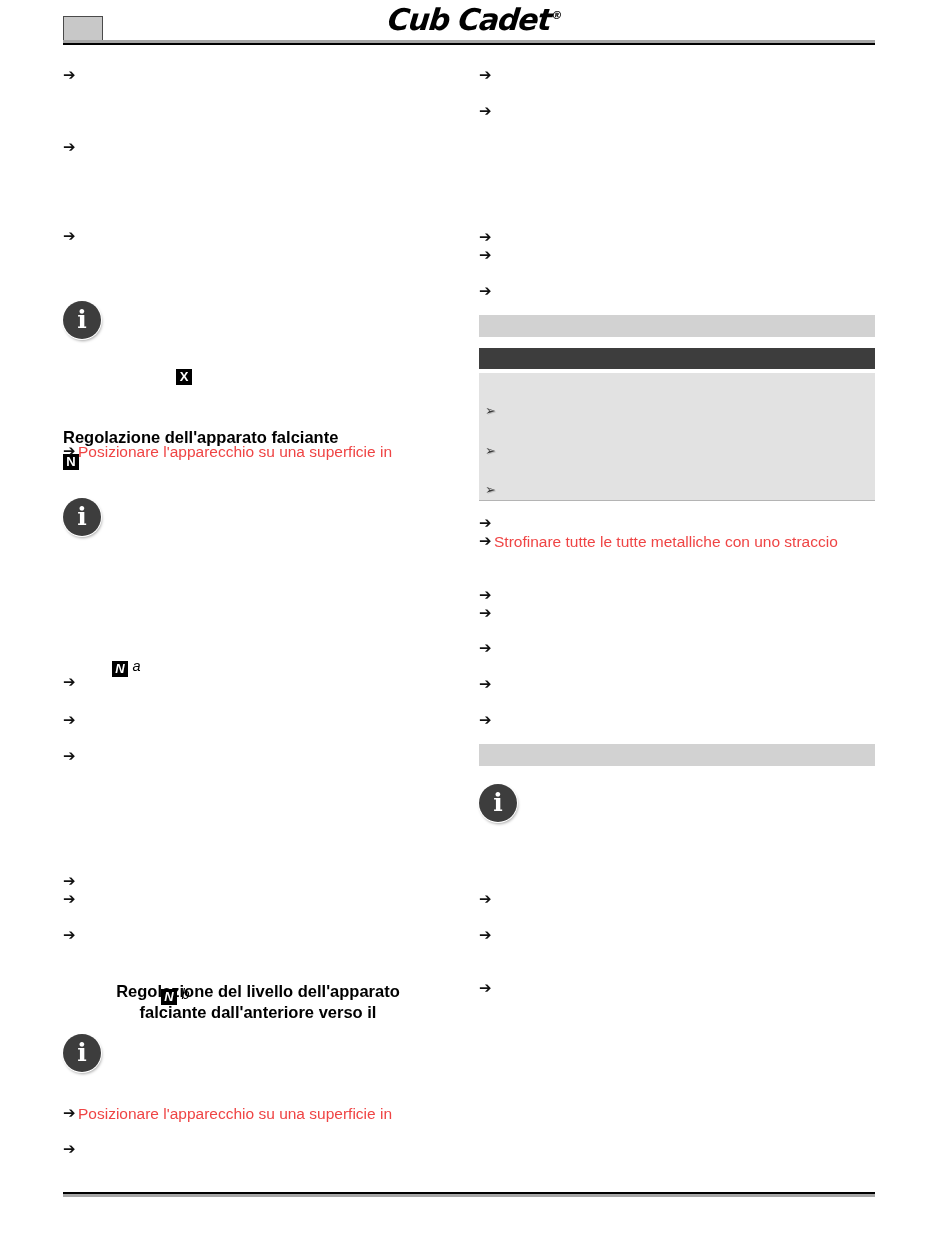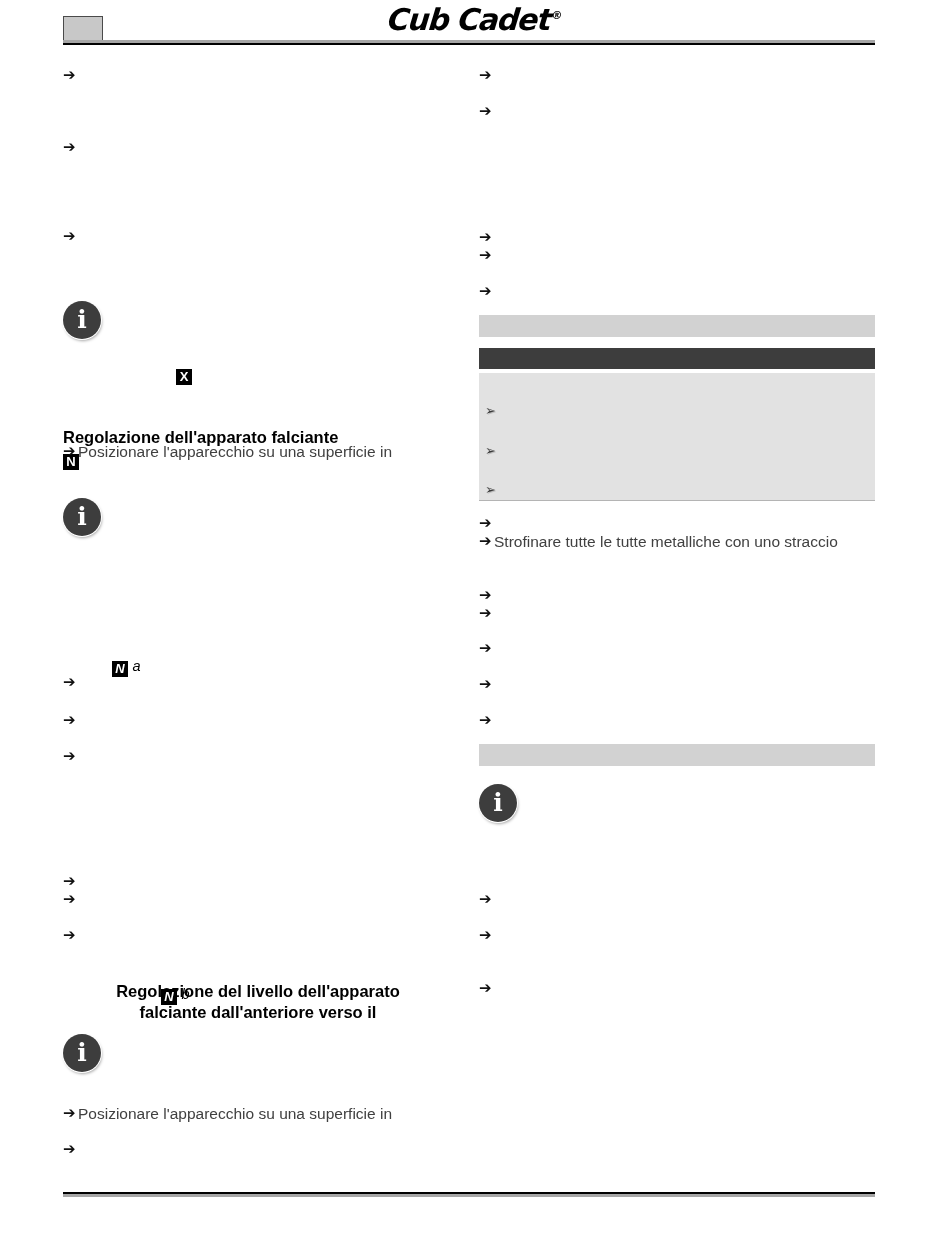--- a/index.html
+++ b/index.html
@@ -113,21 +113,21 @@
     font-weight: bold;
     line-height: 19px;
     color: #111111;
     width: 15px;
     flex: 0 0 15px;
   }
   .bullet-text {
     font-family: "Liberation Sans", sans-serif;
     font-size: 15.5px;
     line-height: 19px;
-    color: #404040;
+    color: #ef4444;
   }
 
   
   .sub-bullet-row {
     position: absolute;
     display: flex;
     align-items: flex-start;
     white-space: nowrap;
   }
   .sub-arrow-glyph {

